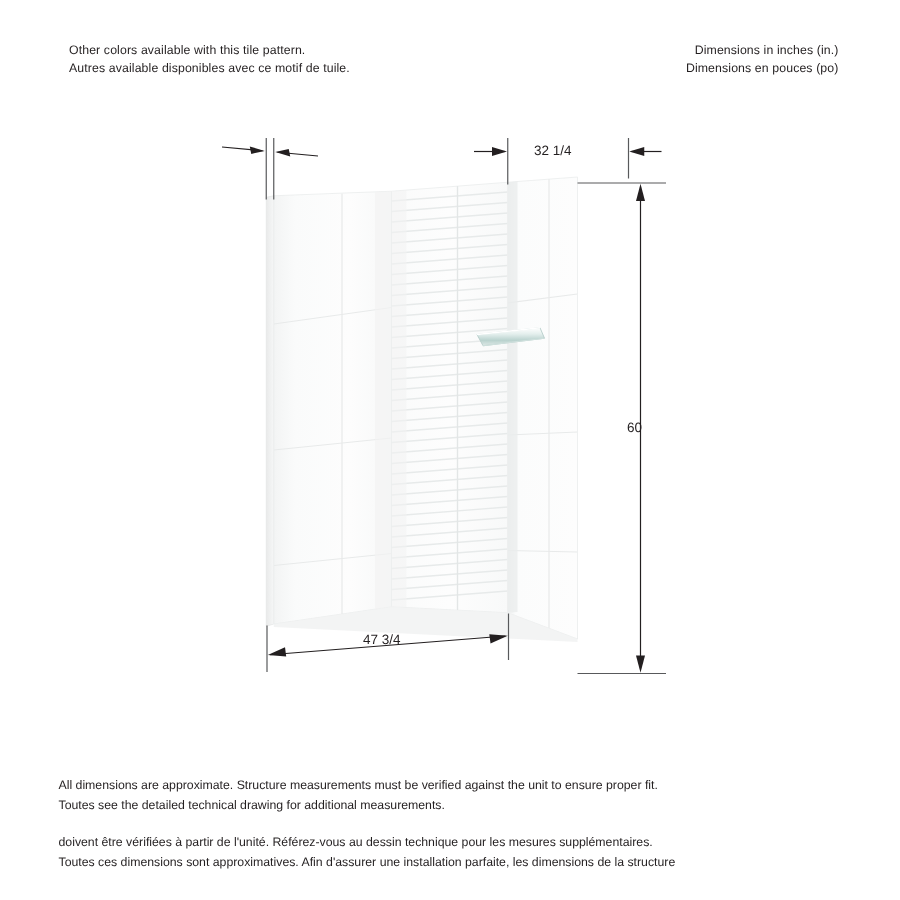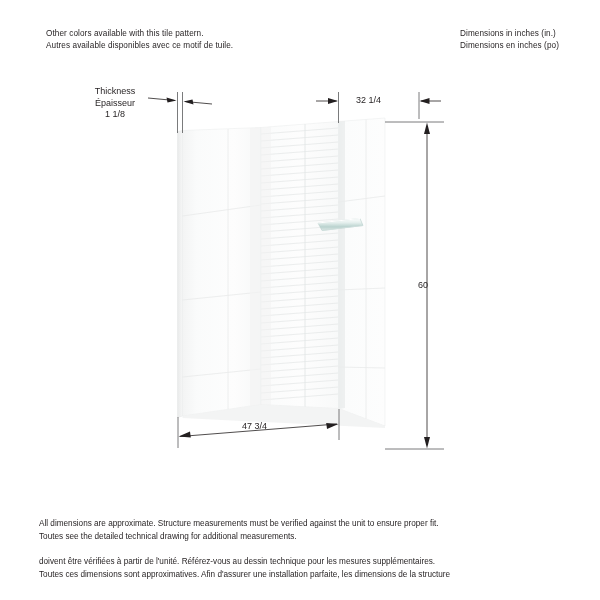--- a/index.html
+++ b/index.html
@@ -35,21 +35,21 @@
     white-space: nowrap;
   }
   .note-right {
     position: absolute;
     right: 41px;
     top: 28px;
     font-size: 8.2px;
     line-height: 12.3px;
     letter-spacing: 0.01em;
     color: #231f20;
-    text-align: left;
+    text-align: right;
     white-space: nowrap;
   }
 
   .footer {
     position: absolute;
     left: 39px;
     top: 518px;
     width: 530px;
     font-size: 8.2px;
     line-height: 12.6px;
@@ -91,28 +91,23 @@
 
 <div id="page">
 
   <div class="note-left">
     <div>Other colors available with this tile pattern.</div>
     <div>Autres available disponibles avec ce motif de tuile.</div>
   </div>
 
   <div class="note-right">
     <div>Dimensions in inches (in.)</div>
-    <div>Dimensions en inches (po)</div>
+    <div>Dimensions en pouces (po)</div>
   </div>
 
-  <div class="thickness-label">
-    <div>Thickness</div>
-    <div>Épaisseur</div>
-    <div>1 1/8</div>
-  </div>
 
   <svg id="drawing" viewBox="0 0 600 600">
     <defs>
 
       <linearGradient id="gradLeftWall" x1="0" y1="0" x2="1" y2="0">
         <stop offset="0%" stop-color="#f3f4f4"></stop>
         <stop offset="18%" stop-color="#fafbfb"></stop>
         <stop offset="65%" stop-color="#fdfdfd"></stop>
         <stop offset="100%" stop-color="#f7f8f8"></stop>
       </linearGradient>

